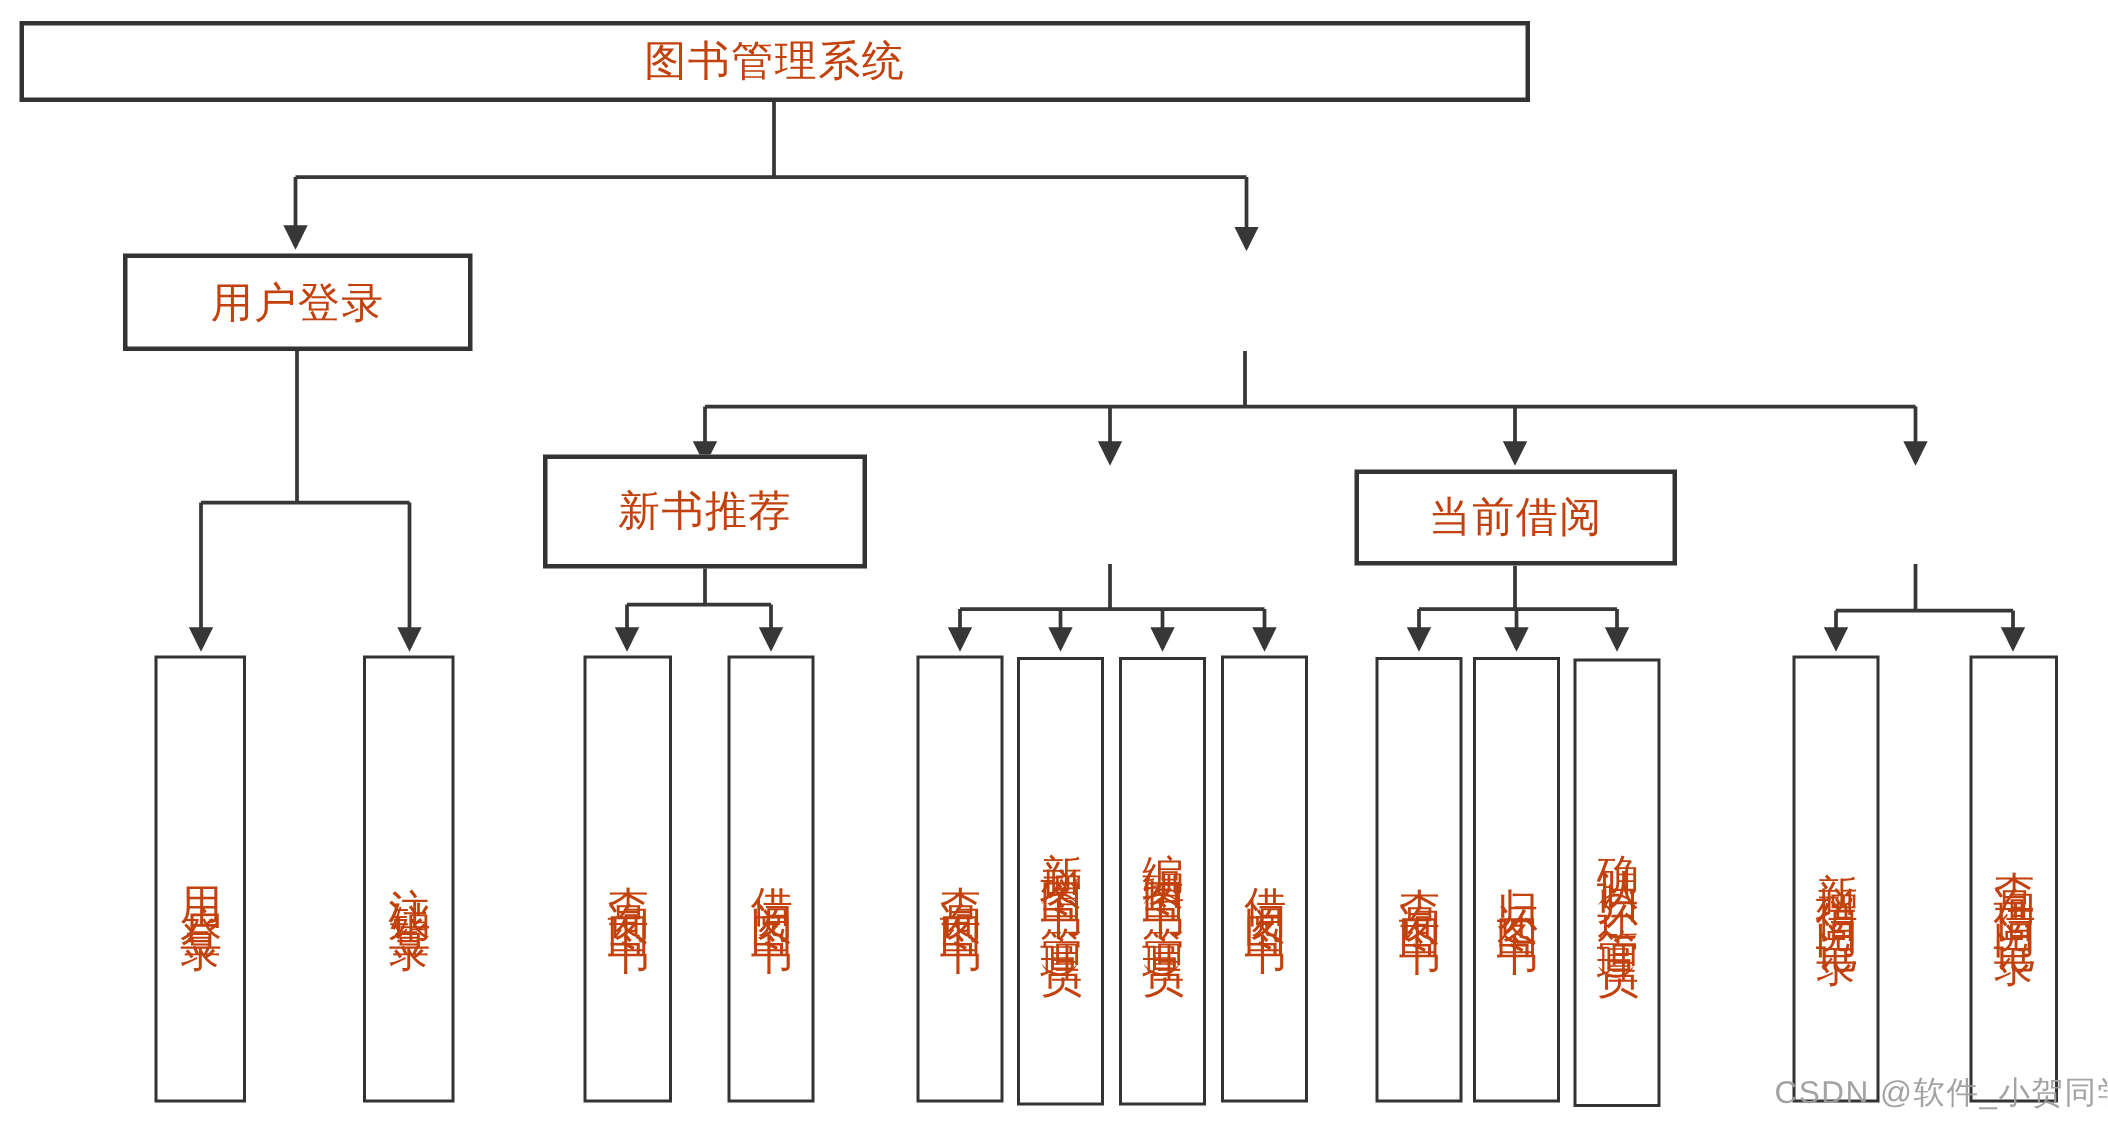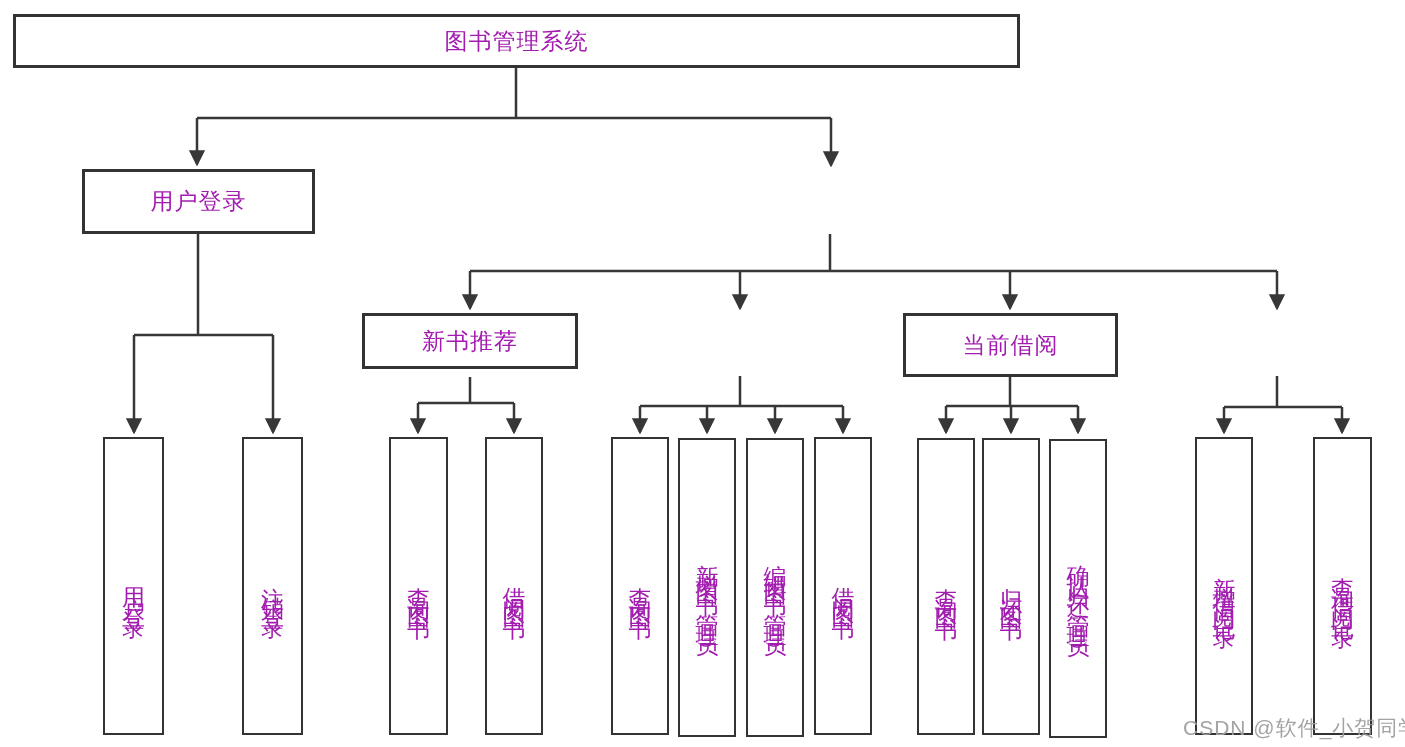--- a/index.html
+++ b/index.html
@@ -11,22 +11,22 @@
     overflow:hidden;
   }
   .connectors{position:absolute;left:0;top:0;z-index:1;}
   .connectors path.ln{stroke:#373737;stroke-width:2.5;fill:none;}
   .box{
     position:absolute;
     background:#ffffff;
     border:3px solid #333333;
     box-sizing:border-box;
     display:flex;align-items:center;justify-content:center;
-    color:#a21caf;
-    font-size:23px;
+    color:#c2410c;
+    font-size:28px;
     font-weight:500;
     letter-spacing:1px;
     z-index:2;
     text-align:center;
   }
   .box.leaf{
     border-width:2.5px;
     writing-mode:vertical-rl;
     text-orientation:mixed;
     letter-spacing:10px;
@@ -82,21 +82,21 @@
     <path class="ln" d="M1011 406 V432" marker-end="url(#arw)"></path>
     <path class="ln" d="M1078 406 V432" marker-end="url(#arw)"></path>
     <path class="ln" d="M1224 407 V432" marker-end="url(#arw)"></path>
     <path class="ln" d="M1342 407 V432" marker-end="url(#arw)"></path>
   </svg>
 
   <div class="box" style="left:13px;top:14px;width:1007px;height:54px">图书管理系统</div>
 
   <div class="box" style="left:82px;top:169px;width:233px;height:65px">用户登录</div>
 
-  <div class="box" style="left:362px;top:313px;width:216px;height:56px">新书推荐</div>
+  <div class="box" style="left:362px;top:303px;width:216px;height:76px">新书推荐</div>
   <div class="box" style="left:903px;top:313px;width:215px;height:64px">当前借阅</div>
 
   <div class="box leaf" style="left:103px;top:437px;width:61px;height:298px">用户登录</div>
   <div class="box leaf" style="left:242px;top:437px;width:61px;height:298px">注销登录</div>
 
   <div class="box leaf" style="left:389px;top:437px;width:59px;height:298px">查询图书</div>
   <div class="box leaf" style="left:485px;top:437px;width:58px;height:298px">借阅图书</div>
 
   <div class="box leaf" style="left:611px;top:437px;width:58px;height:298px">查询图书</div>
   <div class="box leaf" style="left:678px;top:438px;width:58px;height:299px">新增图书（管理员）</div>

